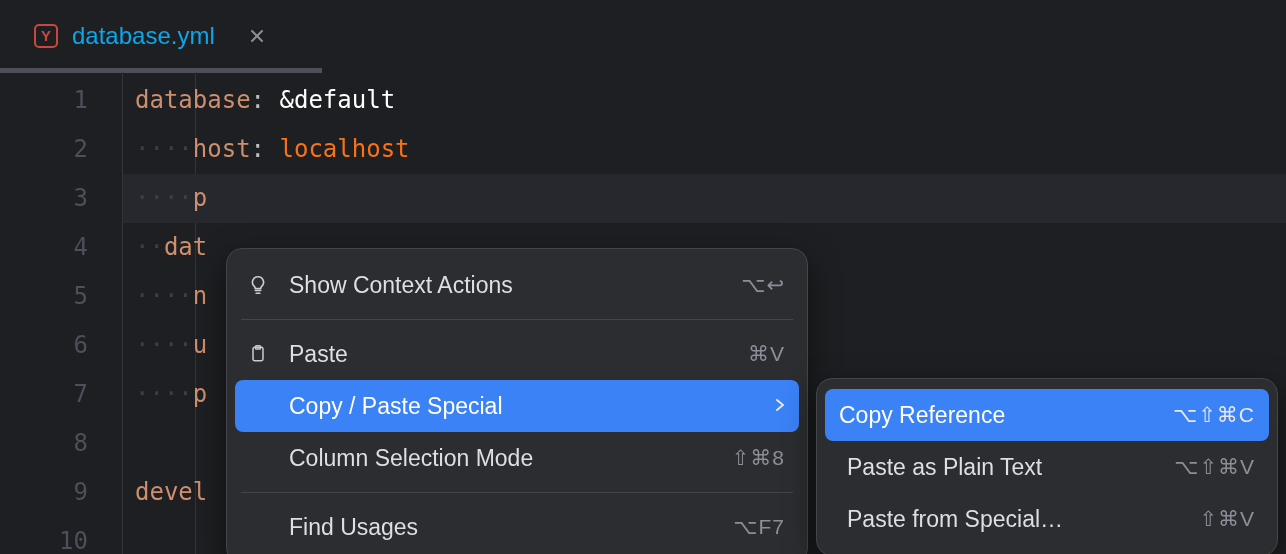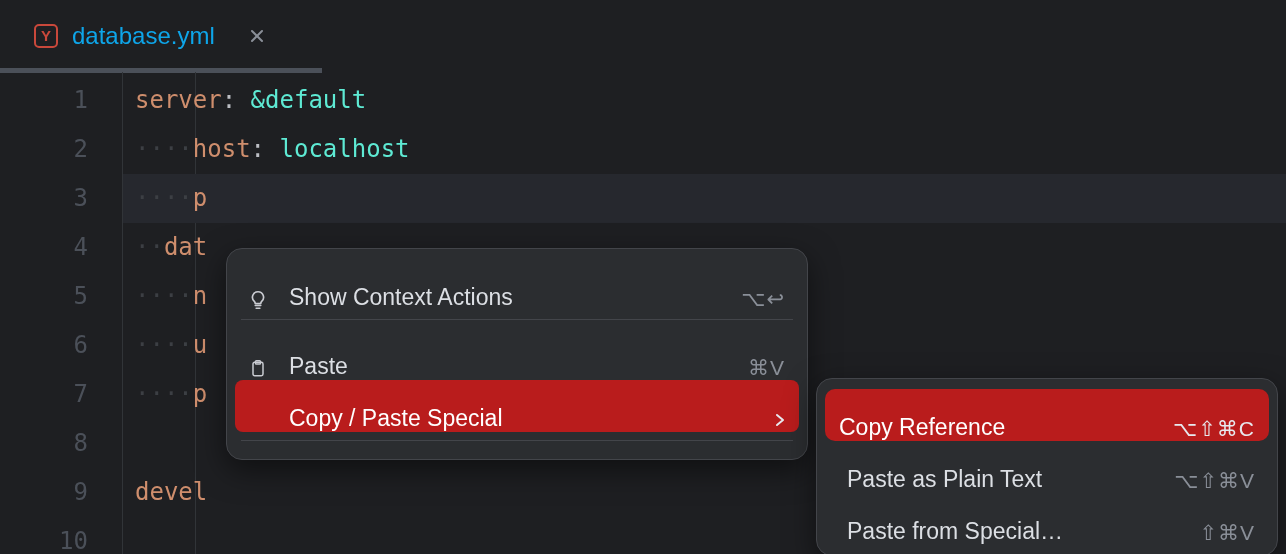--- a/index.html
+++ b/index.html
@@ -98,40 +98,40 @@
     top: 0;
     bottom: 0;
     width: 1px;
     background: #313438;
   }
   .ig1 { left: 72px; }
 
   
   .tok-key   { color: #cf8e6d; }
   .tok-colon { color: #bcbec4; }
-  .tok-anchor{ color: #5eead4; text-align: right; }
-  .tok-val   { color: #5eead4; }
+  .tok-anchor{ color: #ffffff; text-align: right; }
+  .tok-val   { color: #f97316; }
   .ws-dot    { color: #3c3f44; }
 
   
   .menu {
     position: absolute;
     background: #2b2d30;
     border: 1px solid #43454a;
     border-radius: 16px;
     box-shadow: 0 10px 30px rgba(0,0,0,.5);
     padding: 10px 0;
     font-size: 23px;
   }
   .menu-main { left: 226px; top: 248px; width: 582px; }
   .menu-sub  { left: 816px; top: 378px; width: 462px; }
 
   .menu-item {
     display: flex;
-    align-items: flex-end;
+    align-items: center;
     height: 52px;
     padding: 0 22px 0 18px;
     gap: 18px;
     color: #dcdfe4;
     cursor: default;
   }
   .menu-item .mi-icon {
     width: 26px;
     display: inline-flex;
     align-items: center;
@@ -146,39 +146,39 @@
     font-size: 21px;
     letter-spacing: 1px;
     font-family: -apple-system, BlinkMacSystemFont, sans-serif;
   }
   .menu-item .mi-chevron {
     color: #c9cbd1;
     font-size: 18px;
     margin-left: 8px;
   }
   .menu-item.selected {
-    background: #b91c1c;
+    background: #3b82f6;
     color: #ffffff;
     border-radius: 8px;
     margin: 0 8px;
     padding-left: 10px;
     padding-right: 14px;
   }
   .menu-main .menu-item.selected .mi-icon { visibility: hidden; }
   .menu-item.selected .mi-short,
   .menu-item.selected .mi-chevron { color: #e7e9ee; }
 
   .menu-sep {
     height: 1px;
     background: #43454a;
     margin: 8px 14px;
   }
 
   .menu-sub .menu-item { padding-left: 30px; }
-  .menu-sub .menu-item.selected { padding-left: 14px; border-radius: 10px; }
+  .menu-sub .menu-item.selected { padding-left: 14px; }
 </style>
 </head>
 <body>
 
 <div class="tab-bar">
   <div class="tab">
     <span class="file-icon">Y</span>
     <span class="tab-label">database.yml</span>
     <span class="tab-close">
       <svg width="16" height="16" viewBox="0 0 16 16" fill="none" stroke="currentColor" stroke-width="2" stroke-linecap="round">
@@ -198,21 +198,21 @@
       <div class="ln">4</div>
       <div class="ln">5</div>
       <div class="ln">6</div>
       <div class="ln">7</div>
       <div class="ln">8</div>
       <div class="ln">9</div>
       <div class="ln">10</div>
     </div>
   <div class="code-col" id="code">
     <div class="indent-guide ig1"></div>
-  <div class="code-line"><span class="tok-key">server</span><span class="tok-colon">:</span><span class="tok-val"> </span><span class="tok-anchor">&amp;default</span></div>
+  <div class="code-line"><span class="tok-key">database</span><span class="tok-colon">:</span><span class="tok-val"> </span><span class="tok-anchor">&amp;default</span></div>
       <div class="code-line"><span class="ws-dot">····</span><span class="tok-key">host</span><span class="tok-colon">:</span><span class="tok-val"> localhost</span></div>
       <div class="code-line hl-line"><span class="ws-dot">····</span><span class="tok-key">p</span></div>
       <div class="code-line"><span class="ws-dot">··</span><span class="tok-key">dat</span></div>
       <div class="code-line"><span class="ws-dot">····</span><span class="tok-key">n</span></div>
       <div class="code-line"><span class="ws-dot">····</span><span class="tok-key">u</span></div>
       <div class="code-line"><span class="ws-dot">····</span><span class="tok-key">p</span></div>
       <div class="code-line"></div>
       <div class="code-line"><span class="tok-key">devel</span></div>
     </div>
 </div>
@@ -240,21 +240,31 @@
       <span class="mi-label">Paste</span>
       <span class="mi-short">⌘V</span>
     </div>
     <div class="menu-item selected">
       <span class="mi-icon spacer"></span>
       <span class="mi-label">Copy / Paste Special</span>
       <span class="mi-chevron"><svg width="10" height="14" viewBox="0 0 10 14" fill="none" stroke="currentColor" stroke-width="2" stroke-linecap="round" stroke-linejoin="round">
           <polyline points="2,2 8,7 2,12"></polyline>
         </svg></span>
     </div>
+    <div class="menu-item">
+      <span class="mi-icon spacer"></span>
+      <span class="mi-label">Column Selection Mode</span>
+      <span class="mi-short">⇧⌘8</span>
+    </div>
     <div class="menu-sep"></div>
+    <div class="menu-item">
+      <span class="mi-icon spacer"></span>
+      <span class="mi-label">Find Usages</span>
+      <span class="mi-short">⌥F7</span>
+    </div>
   </div>
 
 <div class="menu menu-sub" id="menu-sub">
     <div class="menu-item selected">
       <span class="mi-label">Copy Reference</span>
       <span class="mi-short">⌥⇧⌘C</span>
     </div>
     <div class="menu-item">
       <span class="mi-label">Paste as Plain Text</span>
       <span class="mi-short">⌥⇧⌘V</span>

